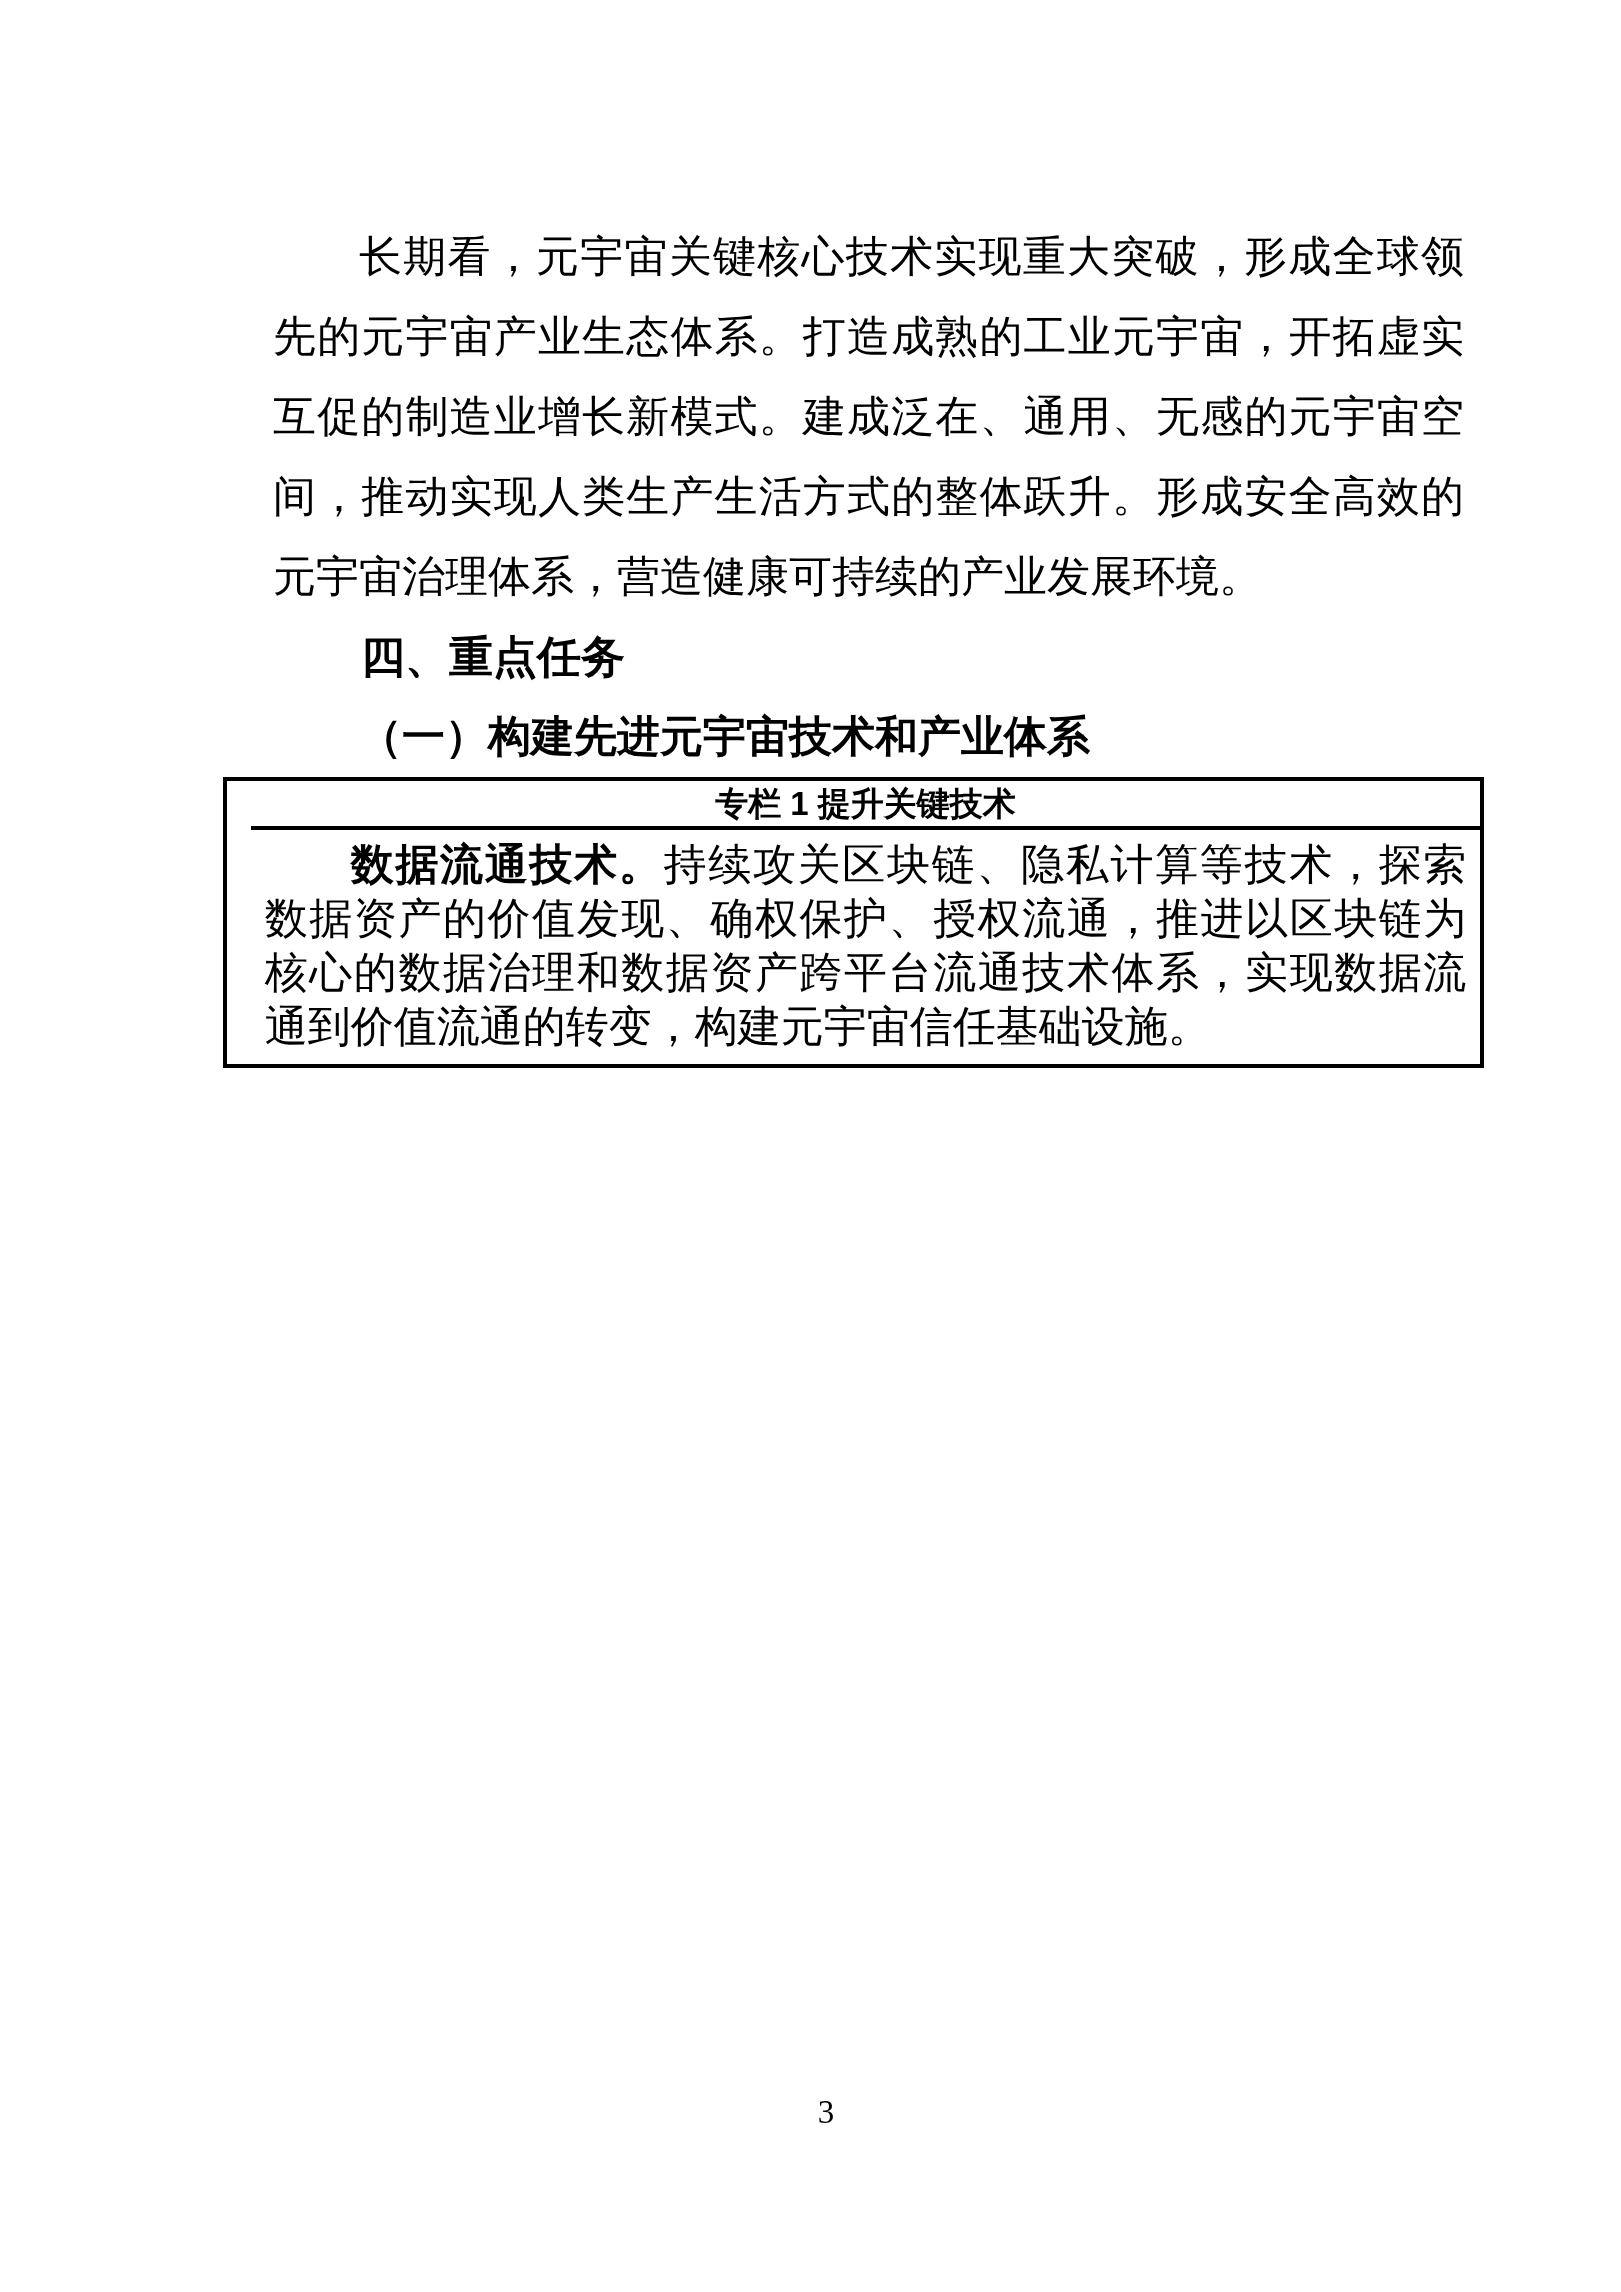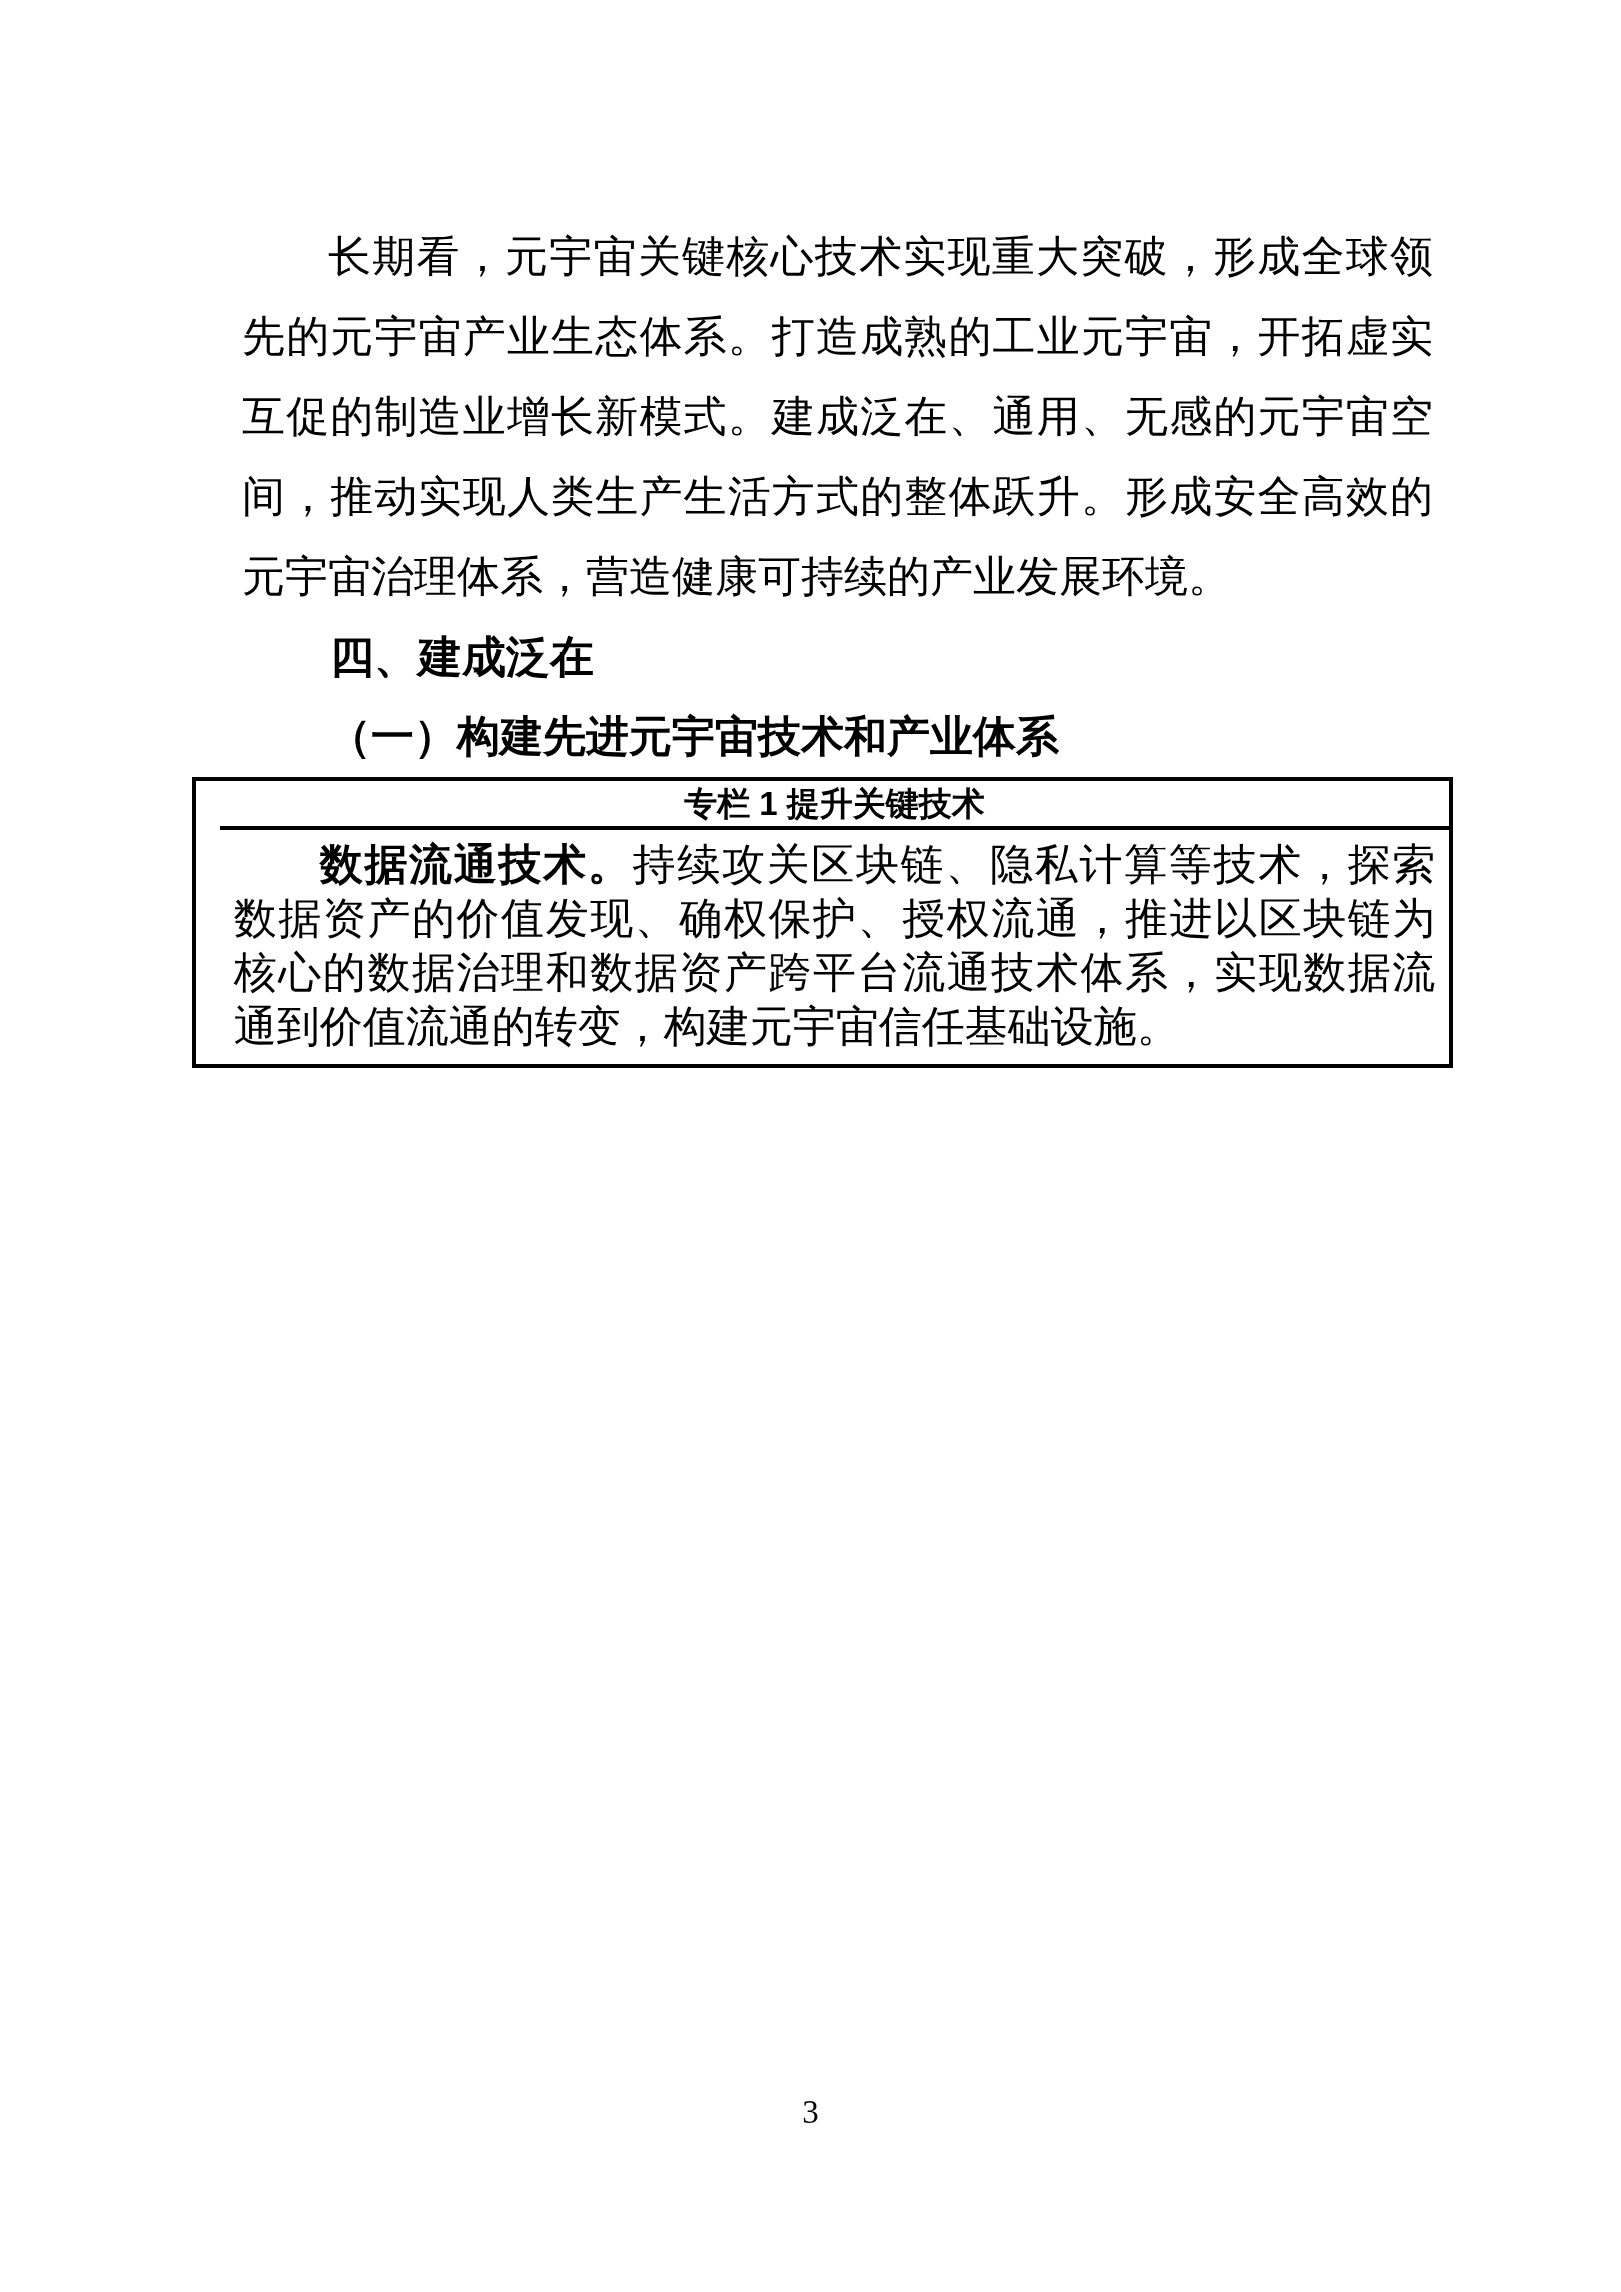--- a/index.html
+++ b/index.html
@@ -3,21 +3,21 @@
 <meta charset="utf-8">
 <style>
   html,body { margin:0; padding:0; }
   body {
     width:1621px; height:2293px;
     position:relative;
     background:#ffffff;
     color:#000000;
     font-family:"Liberation Serif","DejaVu Serif",serif;
   }
-  .page { position:absolute; inset:0; }
+  .page { position:absolute; inset:0;margin-left:31px; }
   .content {
     position:absolute;
     left:242px; top:217px;
     width:1191px;
   }
   p.body {
     margin:0;
     font-size:43px;
     line-height:80px;
     text-align:justify;
@@ -72,21 +72,21 @@
   }
 </style>
 </head>
 <body>
 
 <div class="page">
   <div class="content">
 
     <p class="body">长期看，元宇宙关键核心技术实现重大突破，形成全球领先的元宇宙产业生态体系。打造成熟的工业元宇宙，开拓虚实互促的制造业增长新模式。建成泛在、通用、无感的元宇宙空间，推动实现人类生产生活方式的整体跃升。形成安全高效的元宇宙治理体系，营造健康可持续的产业发展环境。</p>
 
-    <p class="h1">四、建成泛在</p>
+    <p class="h1">四、重点任务</p>
 
     <p class="h2">（一）构建先进元宇宙技术和产业体系</p>
 
 
     <div class="panel">
       <div class="panel-title">专栏 1  提升关键技术</div>
       <div class="panel-body">
 
         <p><span class="lead">数据流通技术。</span><span>持续攻关区块链、隐私计算等技术，探索数据资产的价值发现、确权保护、授权流通，推进以区块链为核心的数据治理和数据资产跨平台流通技术体系，实现数据流通到价值流通的转变，构建元宇宙信任基础设施。</span></p>
 

